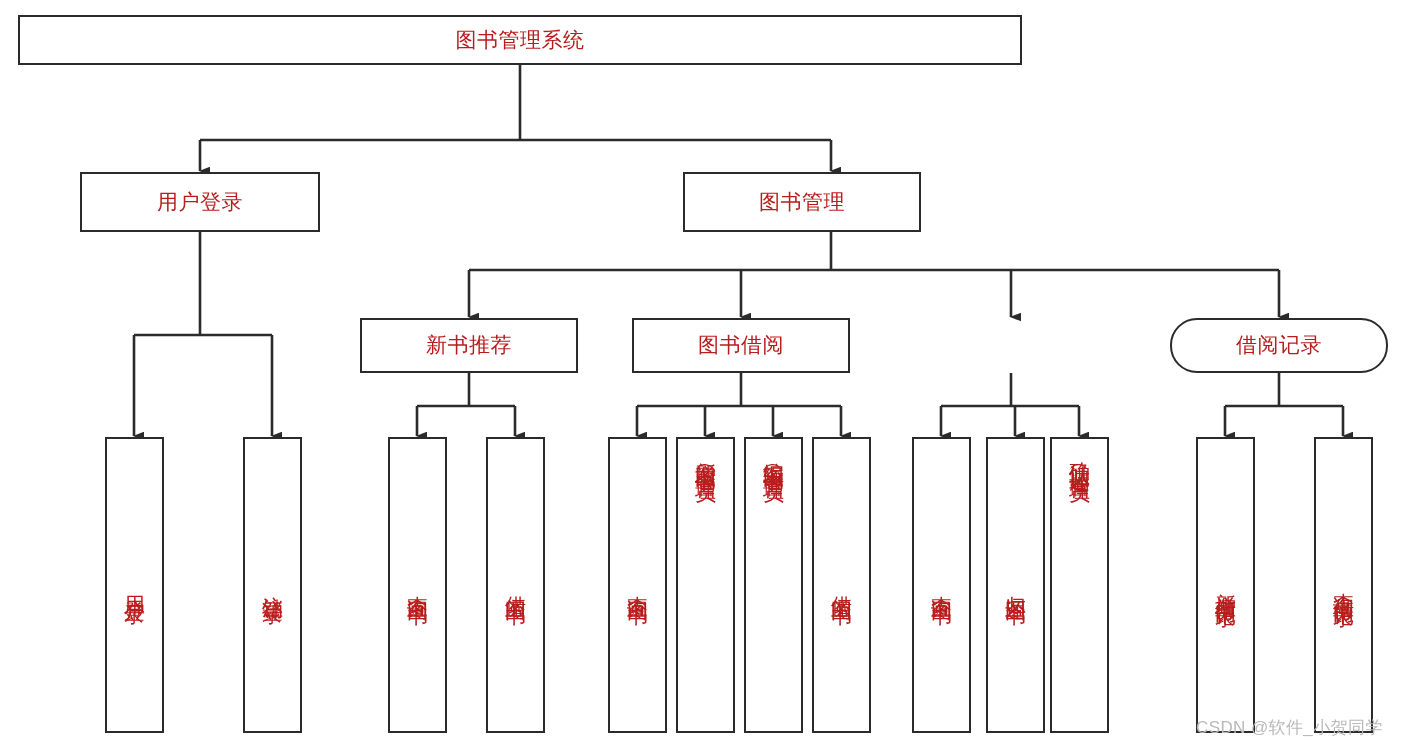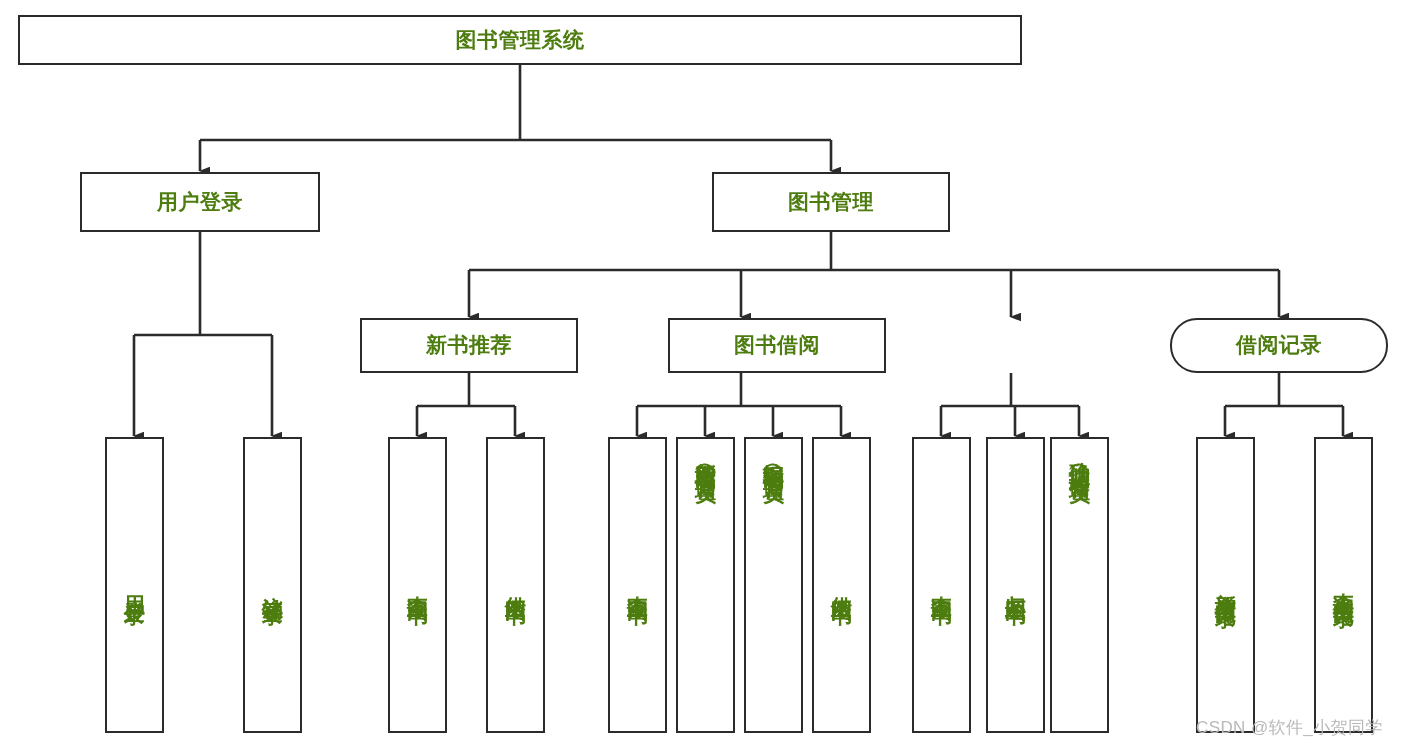--- a/index.html
+++ b/index.html
@@ -27,23 +27,22 @@
     border:2.5px solid #2b2b2b;
     display:flex;
     align-items:center;
     justify-content:center;
     text-align:center;
   }
   .node .lbl{
     font-size:21px;
     line-height:1.15;
     letter-spacing:0.5px;
-    color:#4d7c0f;
+    color:#b91c1c;
     white-space:nowrap;
-    font-weight:bold;
   }
   
   .leaf{
     align-items:flex-start;
     justify-content:center;
     padding-top:6px;
   }
   .leaf .lbl{
     writing-mode:vertical-rl;
     text-orientation:upright;
@@ -114,28 +113,28 @@
       </g>
   </svg>
 
   <div class="node" id="node-root" style="left: 18px; top: 15px; width: 1004px; height: 50px;">
     <span class="lbl">图书管理系统</span>
   </div>
 
   <div class="node" id="node-l2-0" style="left: 80px; top: 172px; width: 240px; height: 60px;">
     <span class="lbl">用户登录</span>
   </div>
-  <div class="node" id="node-l2-1" style="left: 712px; top: 172px; width: 238px; height: 60px;">
+  <div class="node" id="node-l2-1" style="left: 683px; top: 172px; width: 238px; height: 60px;">
     <span class="lbl">图书管理</span>
   </div>
 
   <div class="node" id="node-l3-0" style="left: 360px; top: 318px; width: 218px; height: 55px;">
     <span class="lbl">新书推荐</span>
   </div>
-  <div class="node" id="node-l3-1" style="left: 668px; top: 318px; width: 218px; height: 55px;">
+  <div class="node" id="node-l3-1" style="left: 632px; top: 318px; width: 218px; height: 55px;">
     <span class="lbl">图书借阅</span>
   </div>
   <div class="node" id="node-l3-3" style="left: 1170px; top: 318px; width: 218px; height: 55px; border-radius: 27px;">
     <span class="lbl">借阅记录</span>
   </div>
 
   <div class="node leaf centered" id="node-leaf-0" style="left: 105px; top: 437px; width: 59px; height: 296px;">
     <span class="lbl">用户登录</span>
   </div>
   <div class="node leaf centered" id="node-leaf-1" style="left: 243px; top: 437px; width: 59px; height: 296px;">

